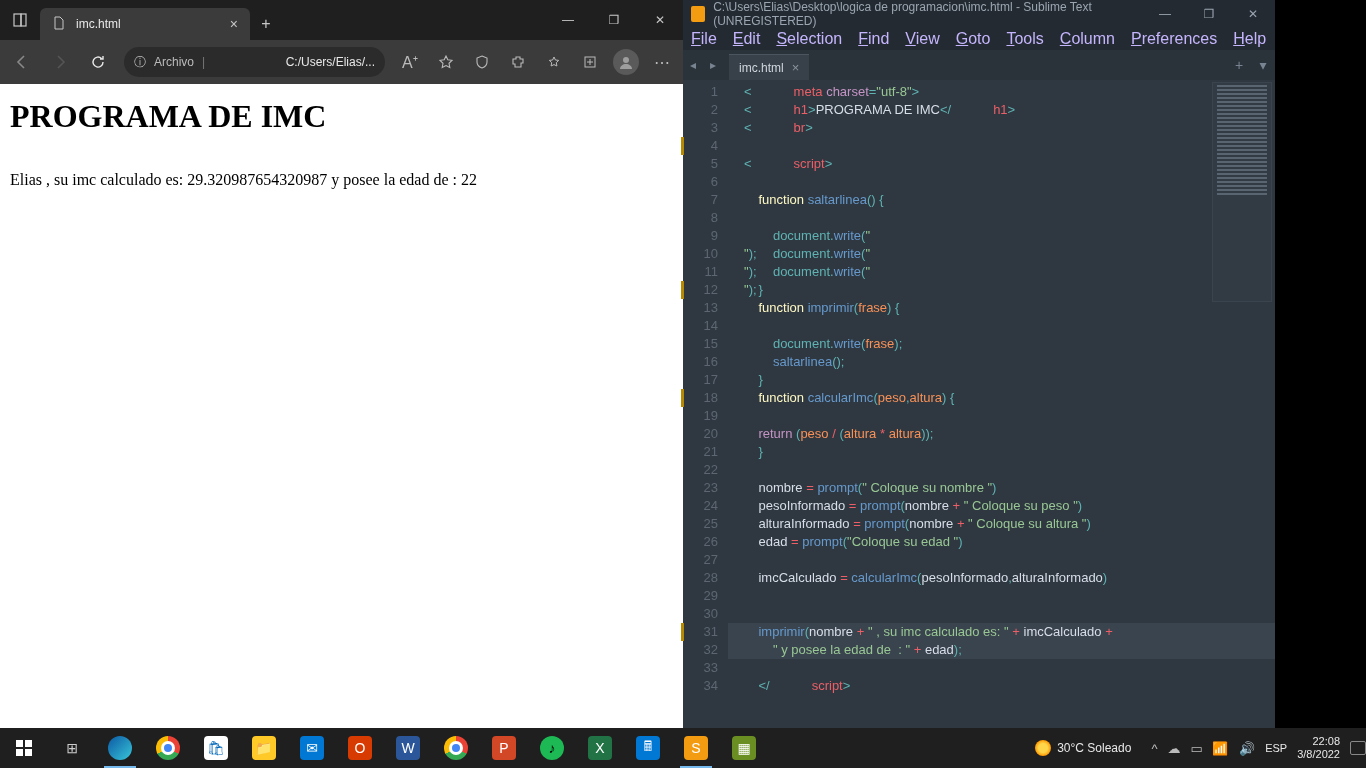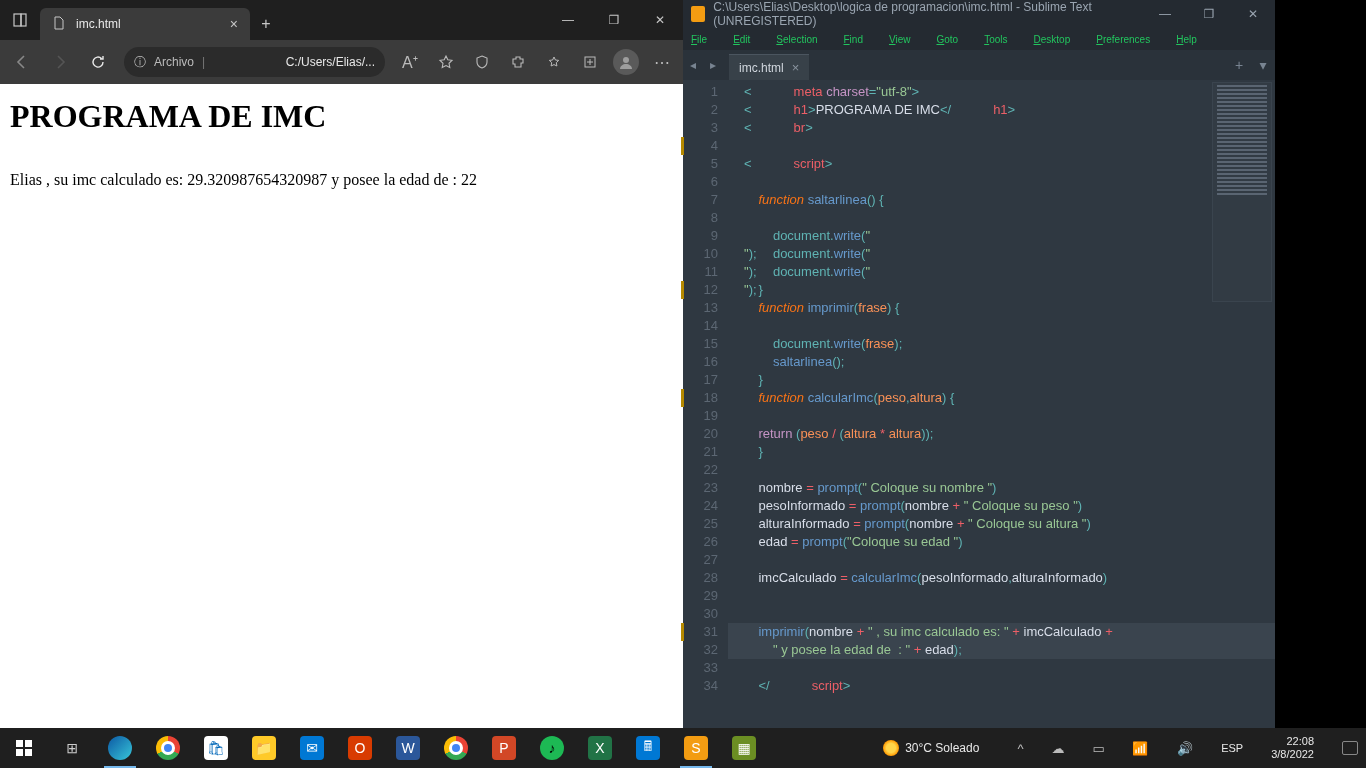--- a/index.html
+++ b/index.html
@@ -30,61 +30,61 @@
 .edge-viewport h1 { font-family: "Times New Roman", serif; font-weight: bold; font-size: 32px; margin-bottom: 36px; }
 .edge-viewport p { font-family: "Times New Roman", serif; font-size: 16px; }
 
 
 .sublime { position: absolute; left: 683px; top: 0; width: 592px; height: 728px; background: #2f3841; color: #d8dee9; }
 .st-titlebar { height: 28px; background: #242a31; display: flex; align-items: center; padding-left: 8px; }
 .st-titlebar .st-logo { width: 16px; height: 16px; background: #f39c12; border-radius: 2px; margin-right: 8px; }
 .st-titlebar .st-title { font-size: 12px; color: #9aa5b1; }
 .st-titlebar .wctrl { margin-left: auto; display: flex; }
 .st-titlebar .wctrl div { width: 44px; height: 28px; display: flex; align-items: center; justify-content: center; color: #9aa5b1; font-size: 12px; }
-.st-menu { height: 22px; background: #242a31; display: flex; align-items: center; gap: 26px; padding-left: 8px; font-size: 10px; color: #22c55e; }
+.st-menu { height: 22px; background: #242a31; display: flex; align-items: center; gap: 16px; padding-left: 8px; font-size: 16px; color: #c4b5fd; }
 .st-menu span { display:inline-block; }
 .st-menu span::first-letter { text-decoration: underline; }
 .st-tabbar { height: 30px; background: #2a323a; display: flex; align-items: flex-end; }
 .st-tabbar .histbtn { width: 20px; height: 30px; display: flex; align-items: center; justify-content: center; color: #788491; font-size: 12px; }
 .st-tab { background: #384149; height: 26px; display: flex; align-items: center; padding: 0 10px; gap: 8px; border-top: 1px solid #4b555f; font-size: 12px; margin-left:6px;}
 .st-tab .tname { color: #d0d6dd; }
 .st-tab .tclose { color: #8a949f; font-size: 13px; }
 .st-tabbar .right { margin-left: auto; display: flex; }
 .st-tabbar .right div { width: 24px; height: 30px; display: flex; align-items: center; justify-content: center; color: #788491; font-size: 14px; }
 .st-editor { position: absolute; left: 0; top: 80px; right: 0; bottom: 22px; background: #2f3841; display: flex; }
 .st-gutter { width: 45px; background: #2f3841; text-align: right; padding-right: 10px; font-size: 13px; color: #5c6773; font-family: Consolas, monospace; line-height: 18px; padding-top: 3px; position:relative;}
 .st-gutter .ln { height: 18px; }
 .st-gutter .mod { position:relative; }
 .st-gutter .mod::before { content:''; position:absolute; left:-2px; top:0; bottom:0; width:3px; background:#b58900;}
 .st-code { flex: 1; font-family: Consolas, monospace; font-size: 13px; line-height: 18px; padding-top: 3px; white-space: pre; overflow: hidden; padding-left: 16px; }
 .st-code .row { height: 18px; }
 .st-code .hl { background: #3a444e; display: block; margin-left:-16px; padding-left:16px; }
 .c-tag { color: #EC5f67; padding-left: 42px; }
 .c-attr { color: #C594C5; }
 .c-str { color: #99C794; }
-.c-kw { color: #f97316; font-style: italic; }
+.c-kw { color: #fef9c3; }
 .c-kw2 { color: #C594C5; }
 .c-fn { color: #6699CC; }
 .c-obj { color: #5FB3B3; }
 .c-param { color: #F99157; }
 .c-punc { color: #5FB3B3; }
 .c-op { color: #EC5f67; }
 .c-txt { color: #D8DEE9; }
 .st-minimap { position:absolute; right:3px; top:82px; width:60px; height:220px; background:#323b44; border:1px solid #3a444e; }
 .st-minimap div{height:2px;margin:2px 4px;background:#5a6572;}
 .st-status { position: absolute; left: 0; right: 0; bottom: 0; height: 22px; background: #242a31; display: flex; align-items: center; font-size: 11px; color: #9aa5b1; padding: 0 10px; gap: 20px; }
 .st-status .sq { width:10px; height:10px; border:1px solid #9aa5b1; margin-right:6px; display:inline-block; }
 .st-status .right { margin-left: auto; display: flex; gap: 28px; }
 
 
 .taskbar { position: absolute; left: 0; bottom: 0; width: 1366px; height: 40px; background: #1f1f1f; display: flex; align-items: center; }
 .taskbar .tbitem { width: 48px; height: 40px; display: flex; align-items: center; justify-content: center; position:relative; }
 .taskbar .tbitem.active::after{content:'';position:absolute;bottom:0;left:8px;right:8px;height:2px;background:#76b9ed;}
 .taskbar .tbicon { width: 24px; height: 24px; border-radius: 4px; display:flex;align-items:center;justify-content:center;font-size:14px;color:#fff; }
-.taskbar .systray { margin-left: auto; display: flex; align-items: center; gap: 28px; padding-right: 8px; color: #e8e8e8; font-size: 11px; justify-content: center; }
+.taskbar .systray { margin-left: auto; display: flex; align-items: center; gap: 10px; padding-right: 0; color: #e8e8e8; font-size: 11px; justify-content: center; }
 .taskbar .systray .weather { display:flex; align-items:center; gap:6px; font-size:12px; margin-right:10px;}
 .taskbar .systray .weather .sun{width:16px;height:16px;border-radius:50%;background:radial-gradient(circle,#ffd54a 40%,#ff9800 70%);}
 .taskbar .systray .tray-ic { color:#bbb; font-size:13px; }
 .taskbar .systray .clock { text-align: right; line-height: 13px; }
 .taskbar .systray .notif { border:1px solid #888; width:16px; height:14px; border-radius:2px;}
 
 svg { display: block; }
 </style>
 </head>
 <body>
@@ -188,21 +188,21 @@
     </div>
   </div>
   <div class="st-menu">
     <span>File</span>
     <span>Edit</span>
     <span>Selection</span>
     <span>Find</span>
     <span>View</span>
     <span>Goto</span>
     <span>Tools</span>
-    <span>Desktop</span>
+    <span>Column</span>
     <span>Preferences</span>
     <span>Help</span>
   </div>
   <div class="st-tabbar">
     <div class="histbtn">◂</div>
     <div class="histbtn">▸</div>
     <div class="st-tab">
       <span class="tname">imc.html</span>
       <span class="tclose">×</span>
     </div>

